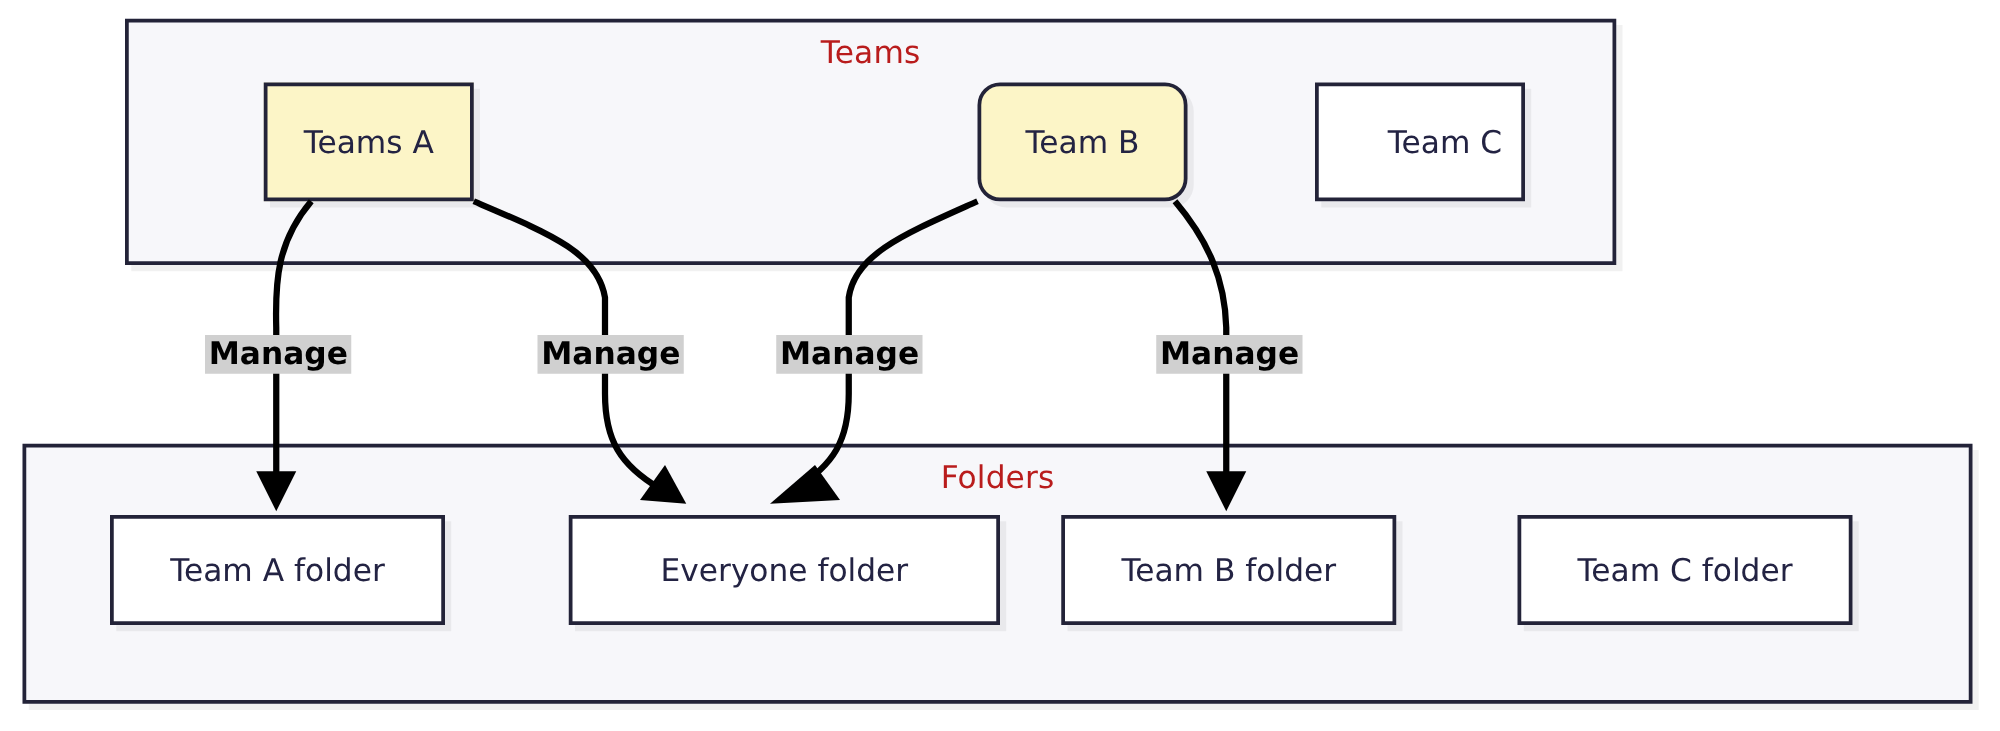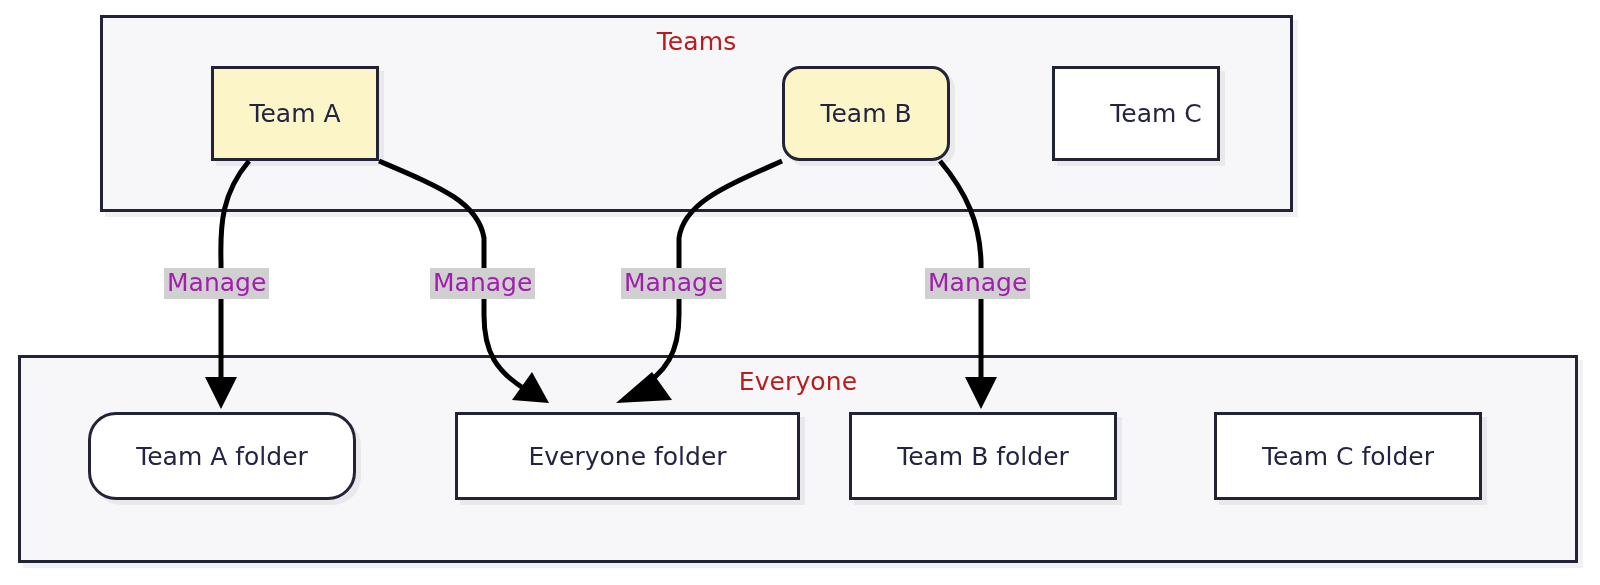--- a/index.html
+++ b/index.html
@@ -63,51 +63,52 @@
     white-space: nowrap;
   }
   .node.highlight {
     background: #fcf5c7;
   }
 
   
   .edge-label {
     position: absolute;
     background: #d0d0d0;
-    color: #a21caf;
+    color: #000000;
     font-size: 25px;
     line-height: 1.15;
     padding: 1px 3px;
     white-space: nowrap;
     box-sizing: border-box;
+    font-weight: bold;
   }
 </style>
 </head>
 <body>
 
 <div id="diagram-root">
 
   <div class="group-box" id="group-teams" style="left: 100px; top: 15px; width: 1193px; height: 197px;">
     <div class="group-title">Teams</div>
 
     <div class="node highlight" id="node-team-a" style="left: 108px; top: 48px; width: 168px; height: 95px;">
-      <span>Team A</span>
+      <span>Teams A</span>
     </div>
     <div class="node highlight" id="node-team-b" style="left: 679px; top: 48px; width: 168px; height: 95px; border-radius: 18px;">
       <span>Team B</span>
     </div>
     <div class="node" id="node-team-c" style="left: 949px; top: 48px; width: 168px; height: 95px; padding-left: 40px;">
       <span>Team C</span>
     </div>
   </div>
 
   <div class="group-box" id="group-folders" style="left: 18px; top: 355px; width: 1560px; height: 208px;">
-    <div class="group-title">Everyone</div>
+    <div class="group-title">Folders</div>
 
-    <div class="node" id="node-team-a-folder" style="left: 67px; top: 54px; width: 268px; height: 88px; border-radius: 28px;">
+    <div class="node" id="node-team-a-folder" style="left: 67px; top: 54px; width: 268px; height: 88px;">
       <span>Team A folder</span>
     </div>
     <div class="node" id="node-everyone-folder" style="left: 434px; top: 54px; width: 345px; height: 88px;">
       <span>Everyone folder</span>
     </div>
     <div class="node" id="node-team-c-folder" style="left: 1193px; top: 54px; width: 268px; height: 88px;">
       <span>Team C folder</span>
     </div>
     <div class="node" id="node-team-b-folder" style="left: 828px; top: 54px; width: 268px; height: 88px;">
       <span>Team B folder</span>

